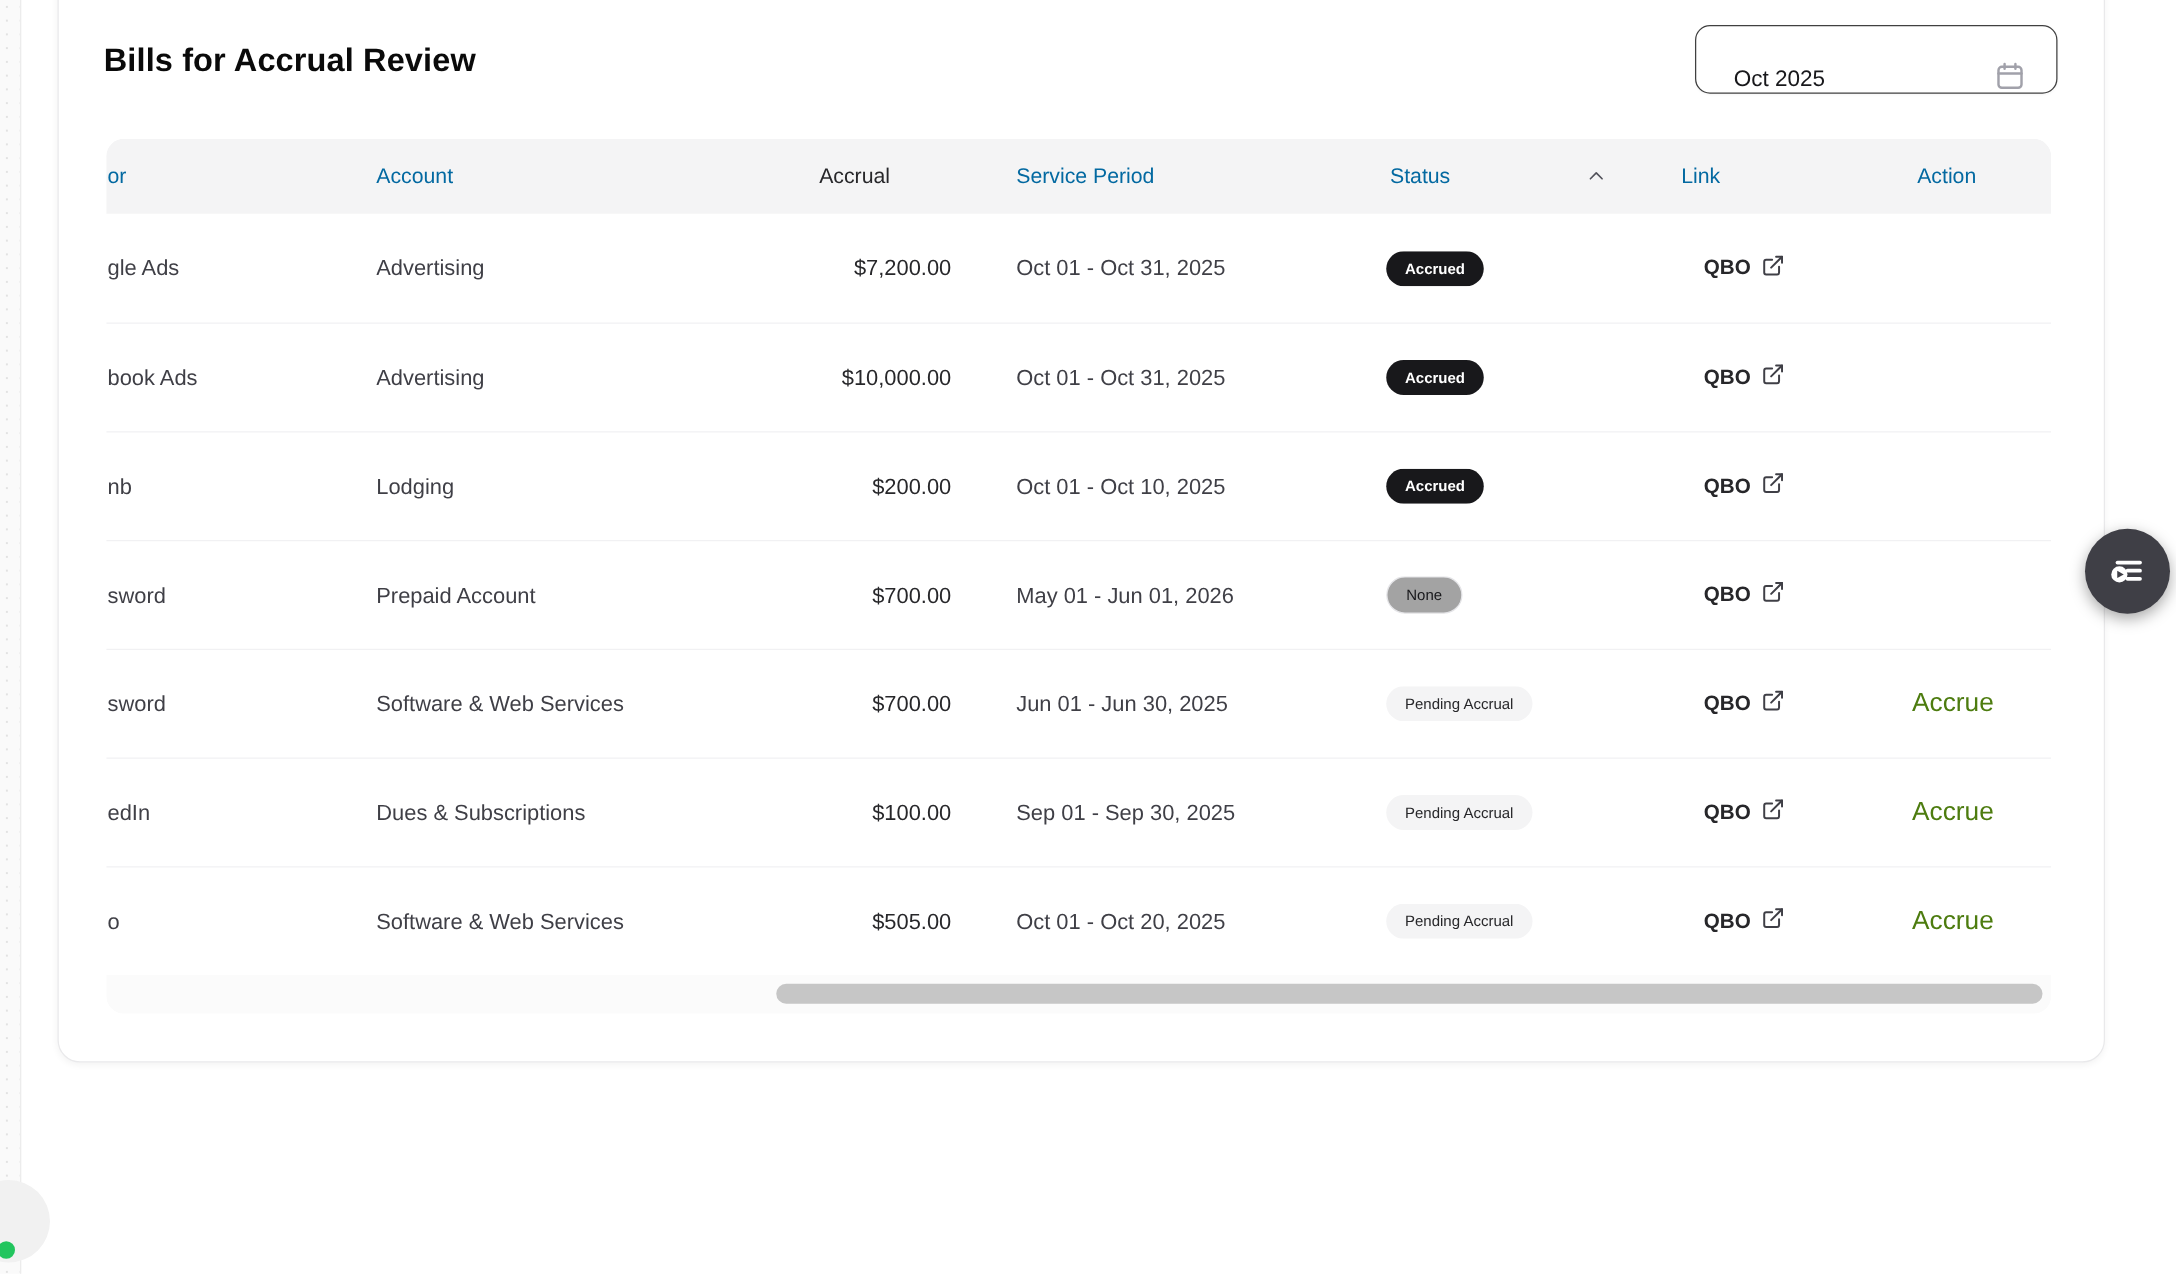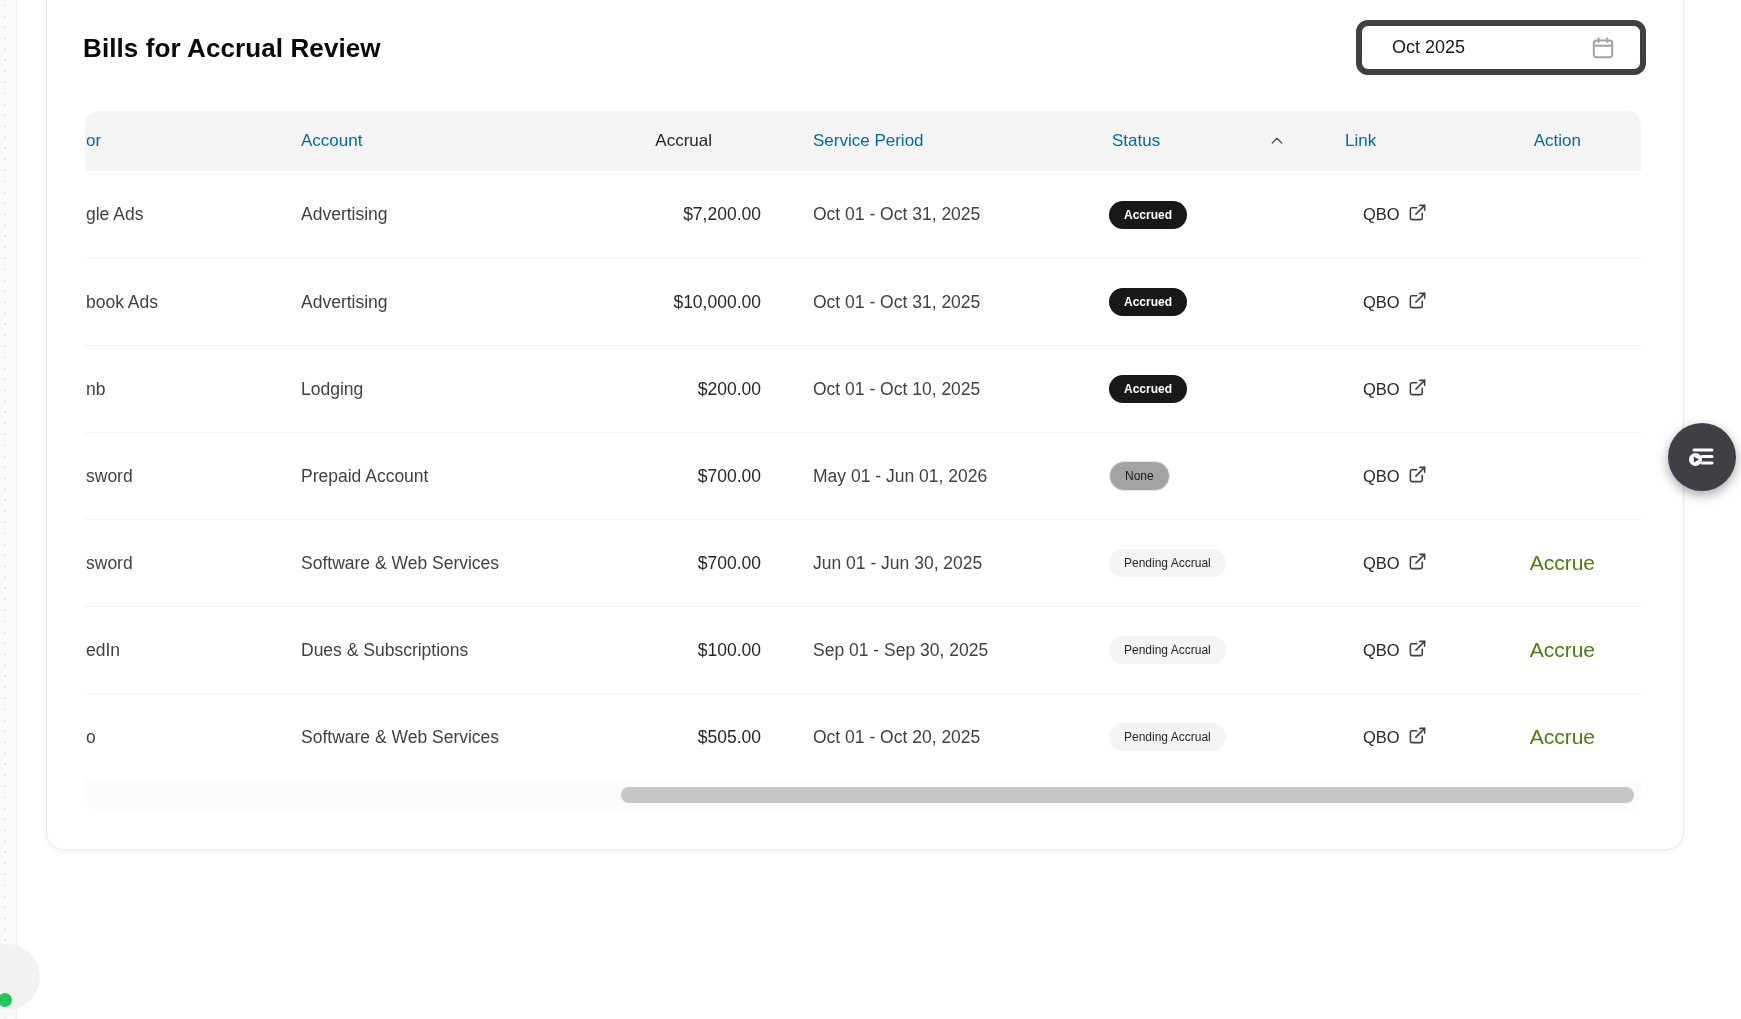--- a/index.html
+++ b/index.html
@@ -15,22 +15,22 @@
 
   
   .card { position:absolute; left:46px; top:-24px; width:1638px; height:874px;
     background:#fff; border:1px solid #e9e9eb; border-radius:18px;
     box-shadow:0 2px 6px rgba(0,0,0,.05); }
 
   .page-title { position:absolute; left:36px; top:56px; font-size:26px;
     font-weight:700; color:#0a0a0a; letter-spacing:.1px; }
 
   .period-btn { position:absolute; left:1309px; top:43px; width:290px; height:55px;
-    background:#fff; border:6px solid #404040; border-radius:12px;
-    box-shadow:0 1px 2px rgba(0,0,0,.04); display:flex; align-items:center;
+    background:#fff; border:1px solid #404040; border-radius:12px;
+    box-shadow:0 1px 2px rgba(0,0,0,.04); display:flex; align-items:flex-end;
     padding:0 24px 0 30px; cursor:pointer;gap:24px; }
   .period-btn .lbl { font-size:18px; color:#18181b; flex:1; }
   .period-btn svg { display:block; }
 
   
   .table-wrap { position:absolute; left:38px; top:134px; width:1556px; height:700px;
     border-radius:14px; overflow:hidden; background:#fff; }
 
   .tr { display:grid;
     grid-template-columns:216px 264px 196px 292px 236px 200px 152px;
@@ -57,21 +57,21 @@
   .c-action  { text-align:right; padding-right:46px; }
   .th.c-action { padding-right:60px; }
 
   .badge { display:inline-flex; align-items:center; padding:8px 15px;
     border-radius:999px; font-size:12px; line-height:1; font-weight:600;
     white-space:nowrap; }
   .badge.dark    { background:#18181b; color:#ffffff; }
   .badge.outline { background:#a3a3a3; color:#18181b; border:1px solid #e4e4e7; font-weight:500; }
   .badge.soft    { background:#f4f4f5; color:#27272a; font-weight:500; }
 
-  .qbo { font-size:16.5px; color:#27272a; font-weight:400; cursor:pointer;
+  .qbo { font-size:16.5px; color:#27272a; font-weight:700; cursor:pointer;
     display:inline-flex; align-items:center; gap:8px;text-align:right; }
   .action-link { font-size:21px; color:#4d7c0f; cursor:pointer; }
 
   
   .hscroll-track { height:31px; background:#fbfbfb; position:relative;
     border-radius:0 0 14px 14px; }
   .hscroll-thumb { position:absolute; left:536px; top:7px; width:1013px;
     height:16px; border-radius:8px; background:#c6c6c6; cursor:grab; }
 
   

